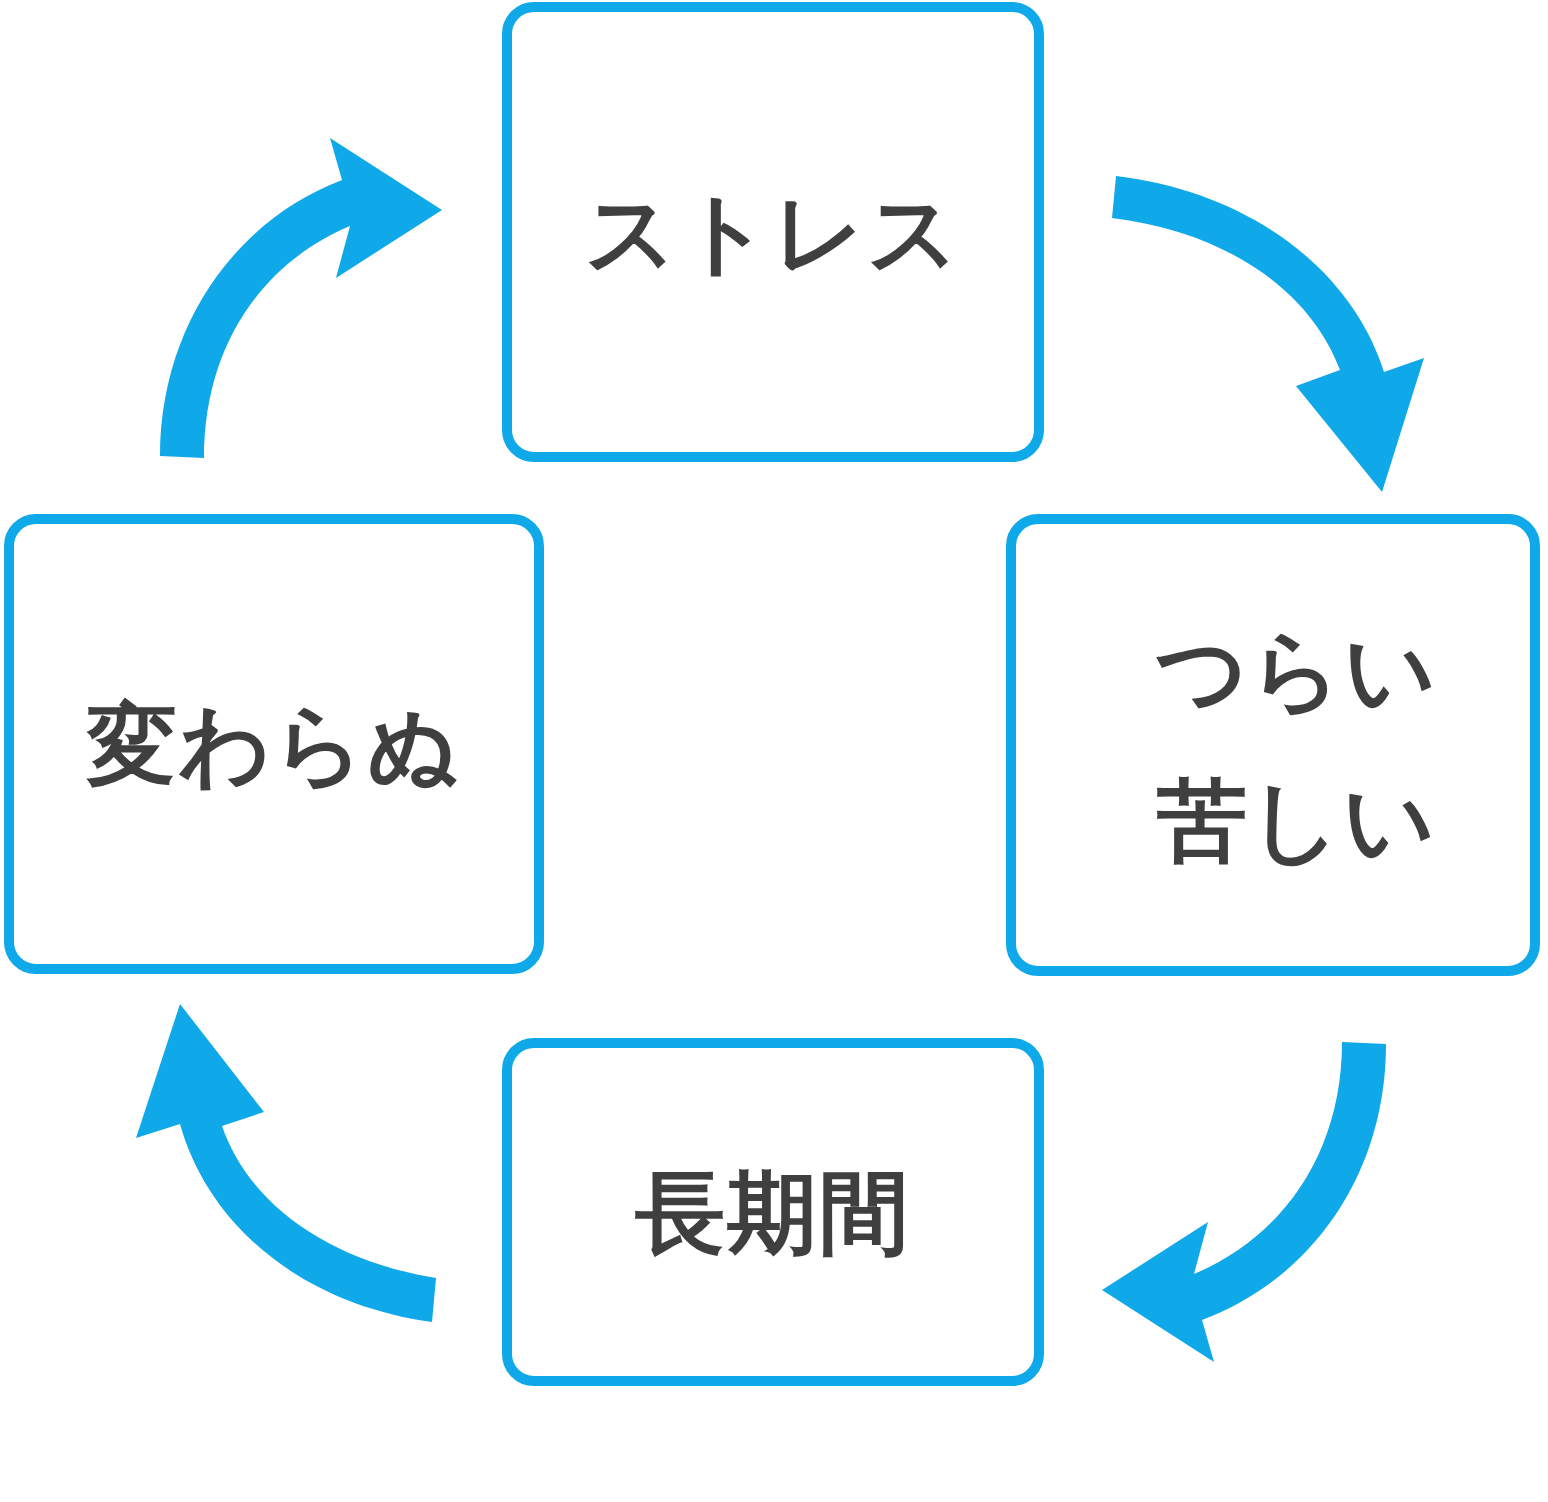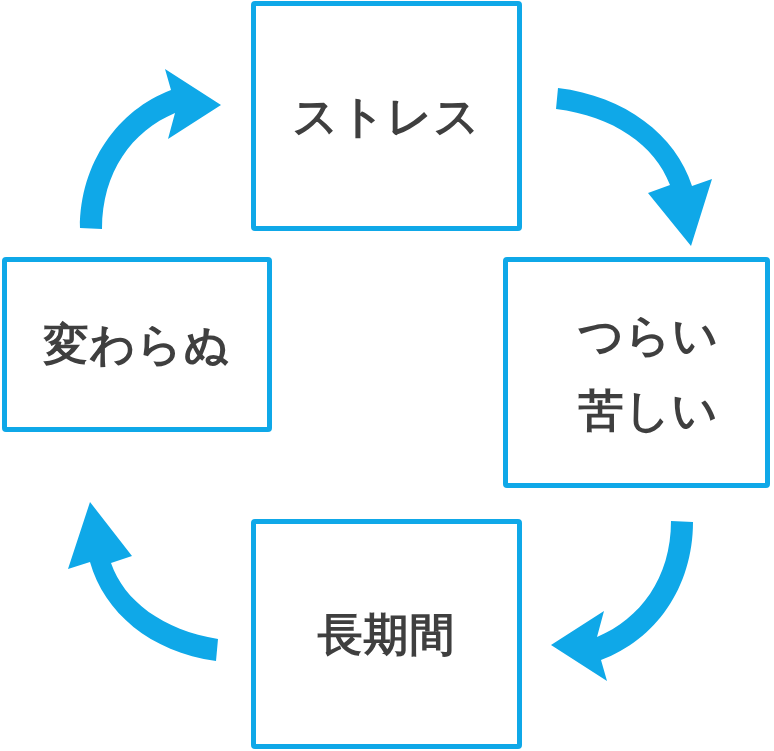--- a/index.html
+++ b/index.html
@@ -16,21 +16,21 @@
     width: 774px;
     height: 751px;
     background: #ffffff;
     overflow: hidden;
   }
   .node-box {
     position: absolute;
     box-sizing: border-box;
     background: #ffffff;
     border: 5px solid #0fa8e8;
-    border-radius: 4px;
+    border-radius: 16px;
     display: flex;
     flex-direction: column;
     align-items: center;
     justify-content: center;
     text-align: center;
   }
   .node-label {
     color: #3f3f3f;
     font-weight: bold;
     font-size: 45px;
@@ -49,27 +49,27 @@
     left: 503px;
     top: 257px;
     width: 267px;
     height: 231px;
     padding-left: 24px;
   }
   #node-bottom {
     left: 251px;
     top: 519px;
     width: 271px;
-    height: 230px;
+    height: 174px;
   }
   #node-left {
     left: 2px;
     top: 257px;
     width: 270px;
-    height: 175px;
+    height: 230px;
     gap: 41px;
   }
   #arrow-layer {
     position: absolute;
     left: 0;
     top: 0;
     width: 774px;
     height: 751px;
     pointer-events: none;
   }

